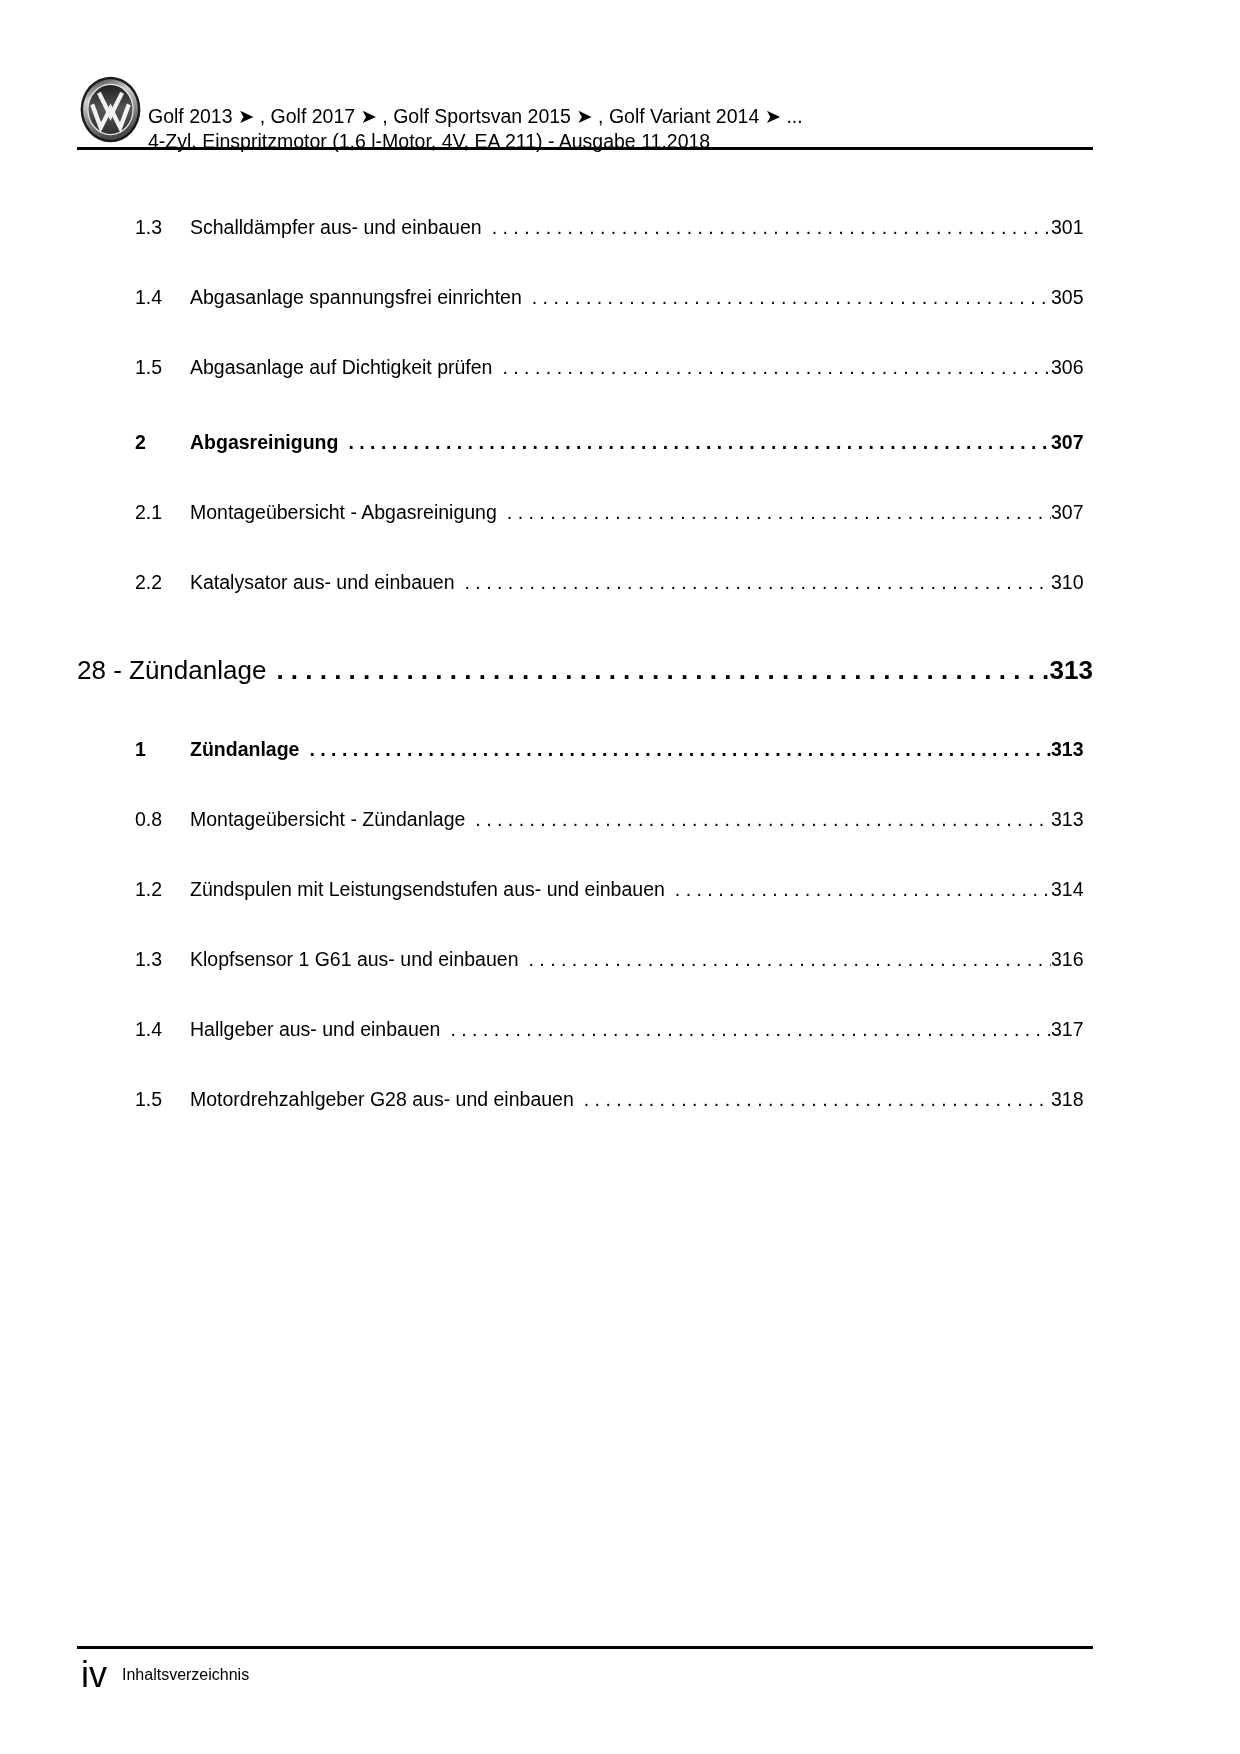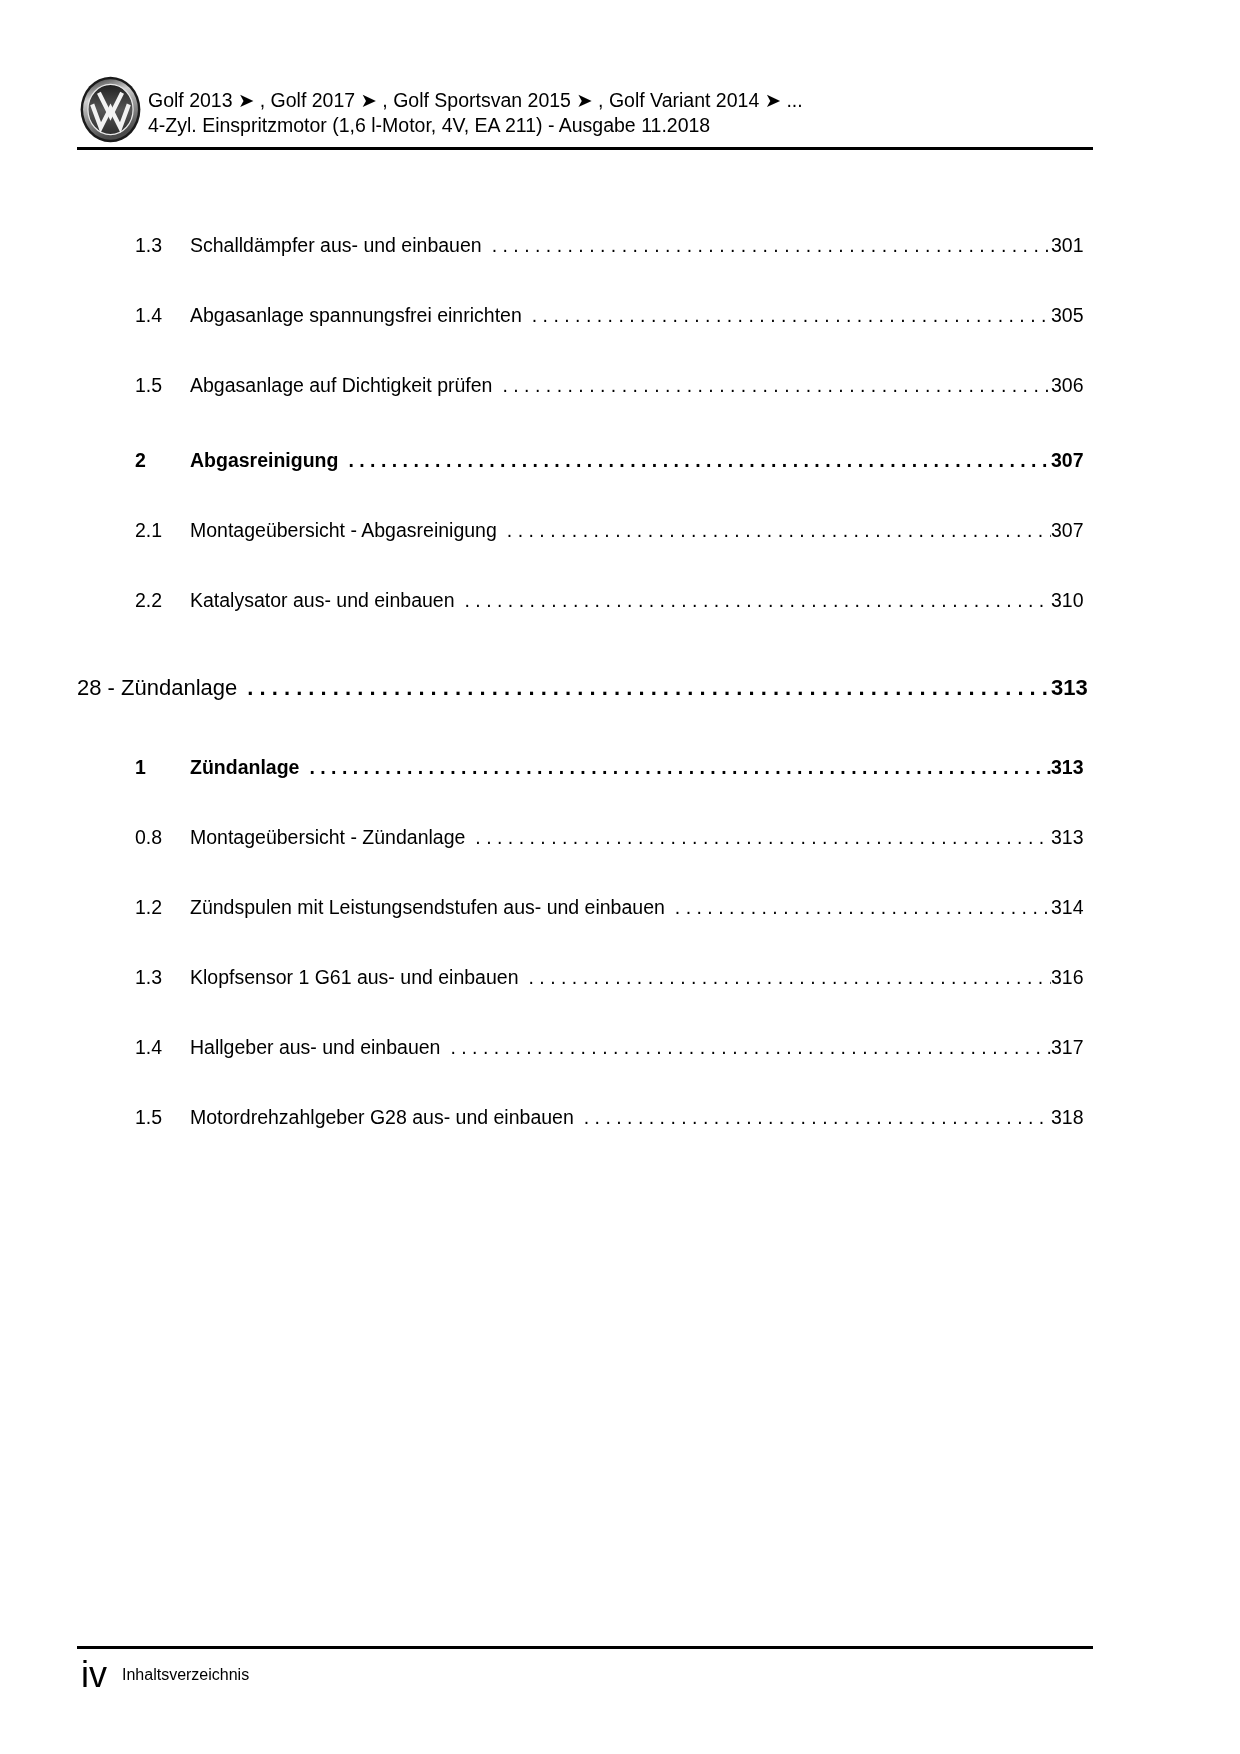--- a/index.html
+++ b/index.html
@@ -6,47 +6,47 @@
   body {
     width:1240px; height:1754px;
     background:#ffffff; color:#000;
     font-family:"Liberation Sans","DejaVu Sans",sans-serif;
     position:relative; overflow:hidden;
   }
   .logo {
     position:absolute; left:80px; top:76px; width:61px; height:67px;
   }
   .header-text {
-    position:absolute; left:148px; top:88px;
+    position:absolute; left:148px; top:104px;
     font-size:19.5px; line-height:25px; white-space:nowrap;
   }
   .rule {
     position:absolute; left:77px; width:1016px; height:3px; background:#000;
   }
   .rule-header { top:147px; }
   .rule-footer { top:1646px; }
 
   .toc {
-    position:absolute; left:77px; top:188px; width:1016px;
+    position:absolute; left:77px; top:170px; width:1016px;
   }
   .row {
     display:flex; align-items:baseline;
     font-size:19.5px; line-height:26px; white-space:nowrap;
   }
   .row .num  { flex:none; width:55px; margin-left:58px; }
   .row .title{ flex:none;margin-top:44px; }
   .row .dots {
     flex:1 1 auto; overflow:hidden; white-space:nowrap;
     padding-left:10px; padding-right:8px;
   }
   .row .page { flex:none; min-width:42px; }
   .row.gap   { margin-top:5px; }
   .row.bold  { font-weight:bold; }
   .row.chapter {
-    font-size:22px; line-height:36px; margin-top:13px; margin-bottom:4px;
+    font-size:26px; line-height:36px; margin-top:13px; margin-bottom:4px;
   }
   .row.chapter .dots, .row.chapter .page { font-weight:bold; }
 
   .footer-text {
     position:absolute; left:81px; top:1655px;
     display:flex; align-items:center; gap:15px;
   }
   .footer-text .pg  { font-size:36px; line-height:40px; }
   .footer-text .sec { font-size:16px; }
 </style>

